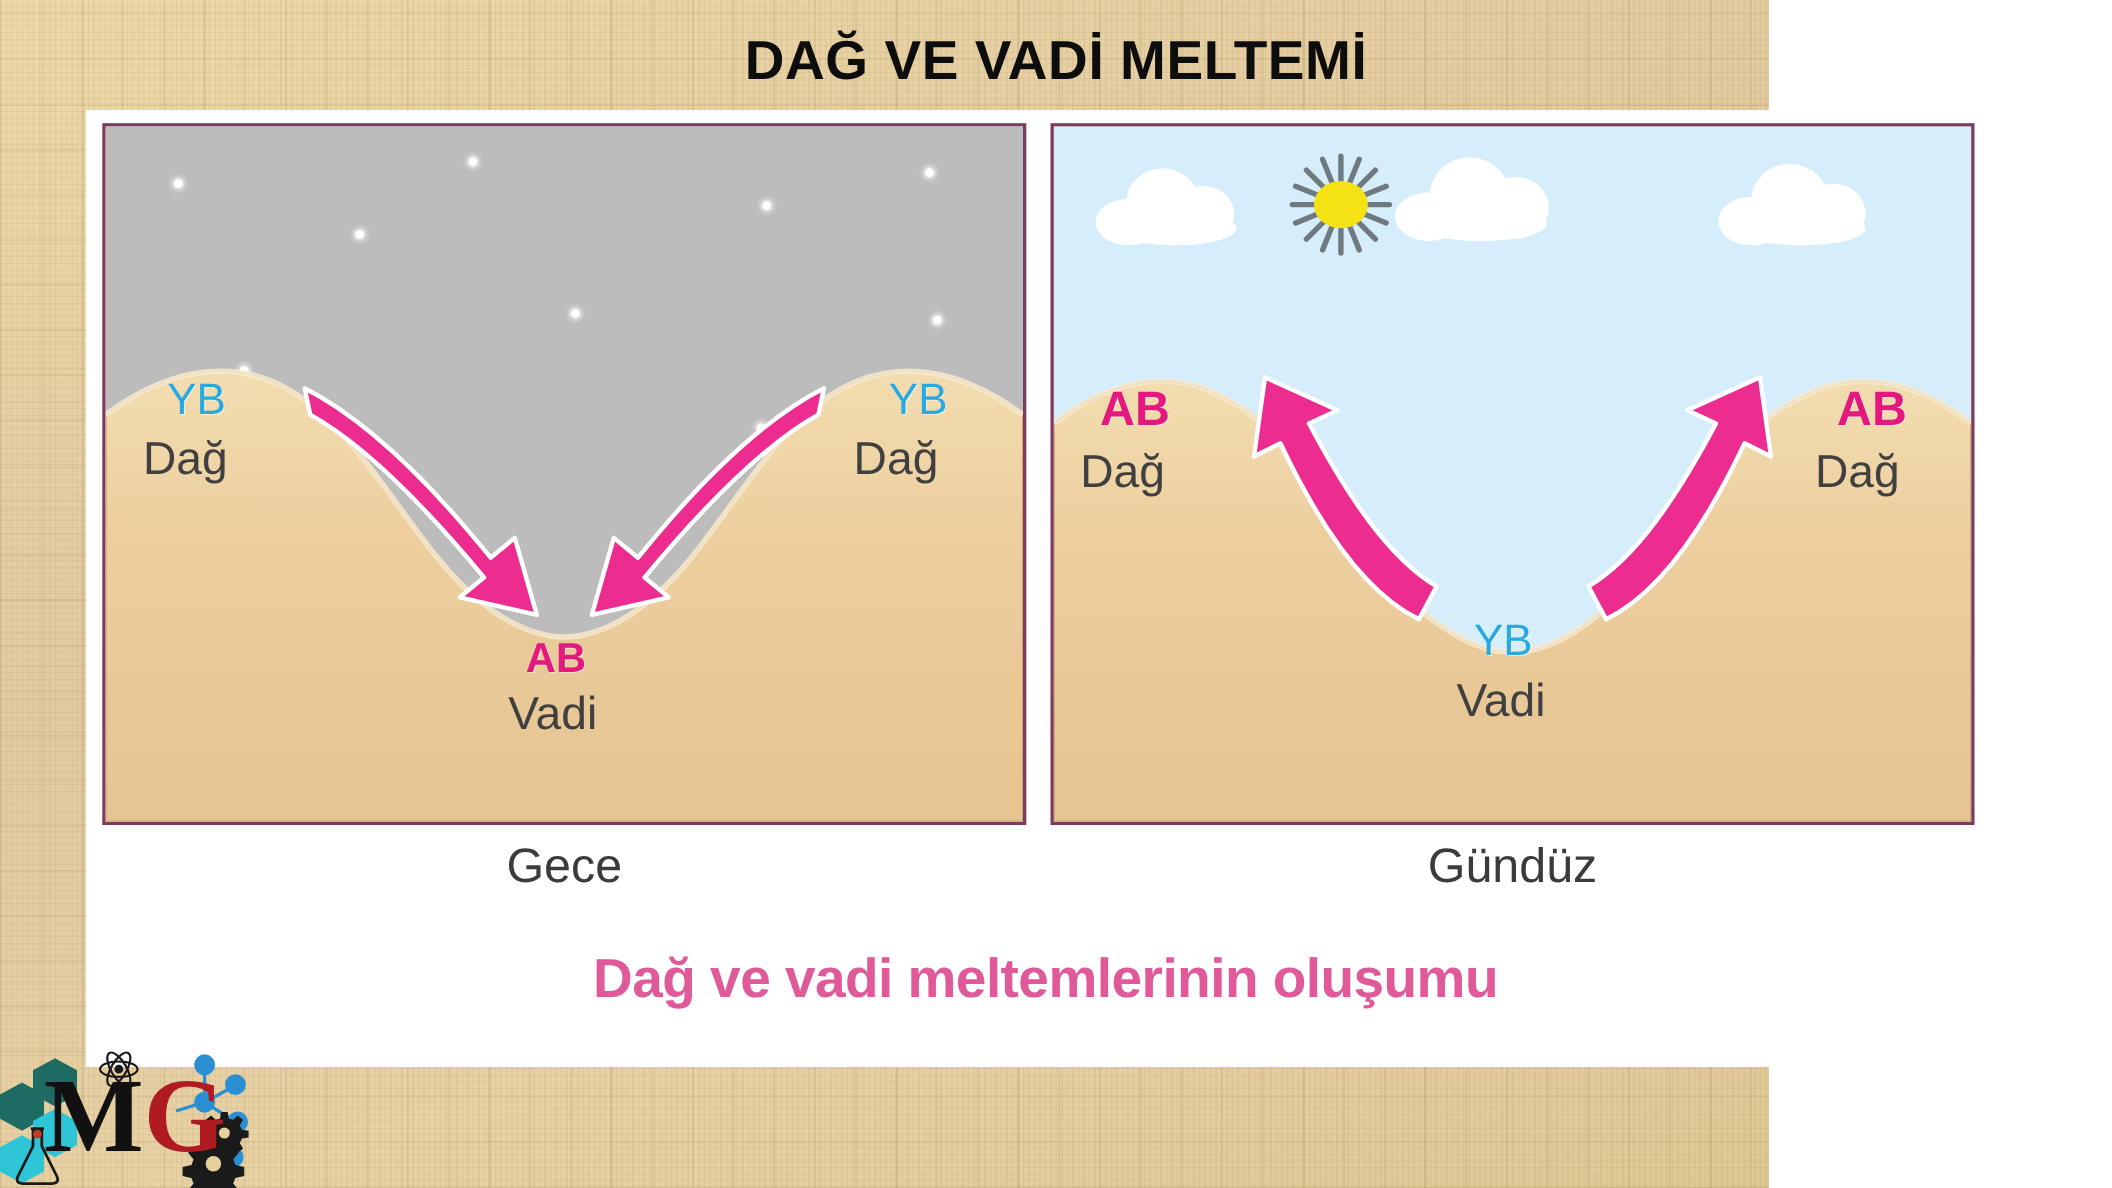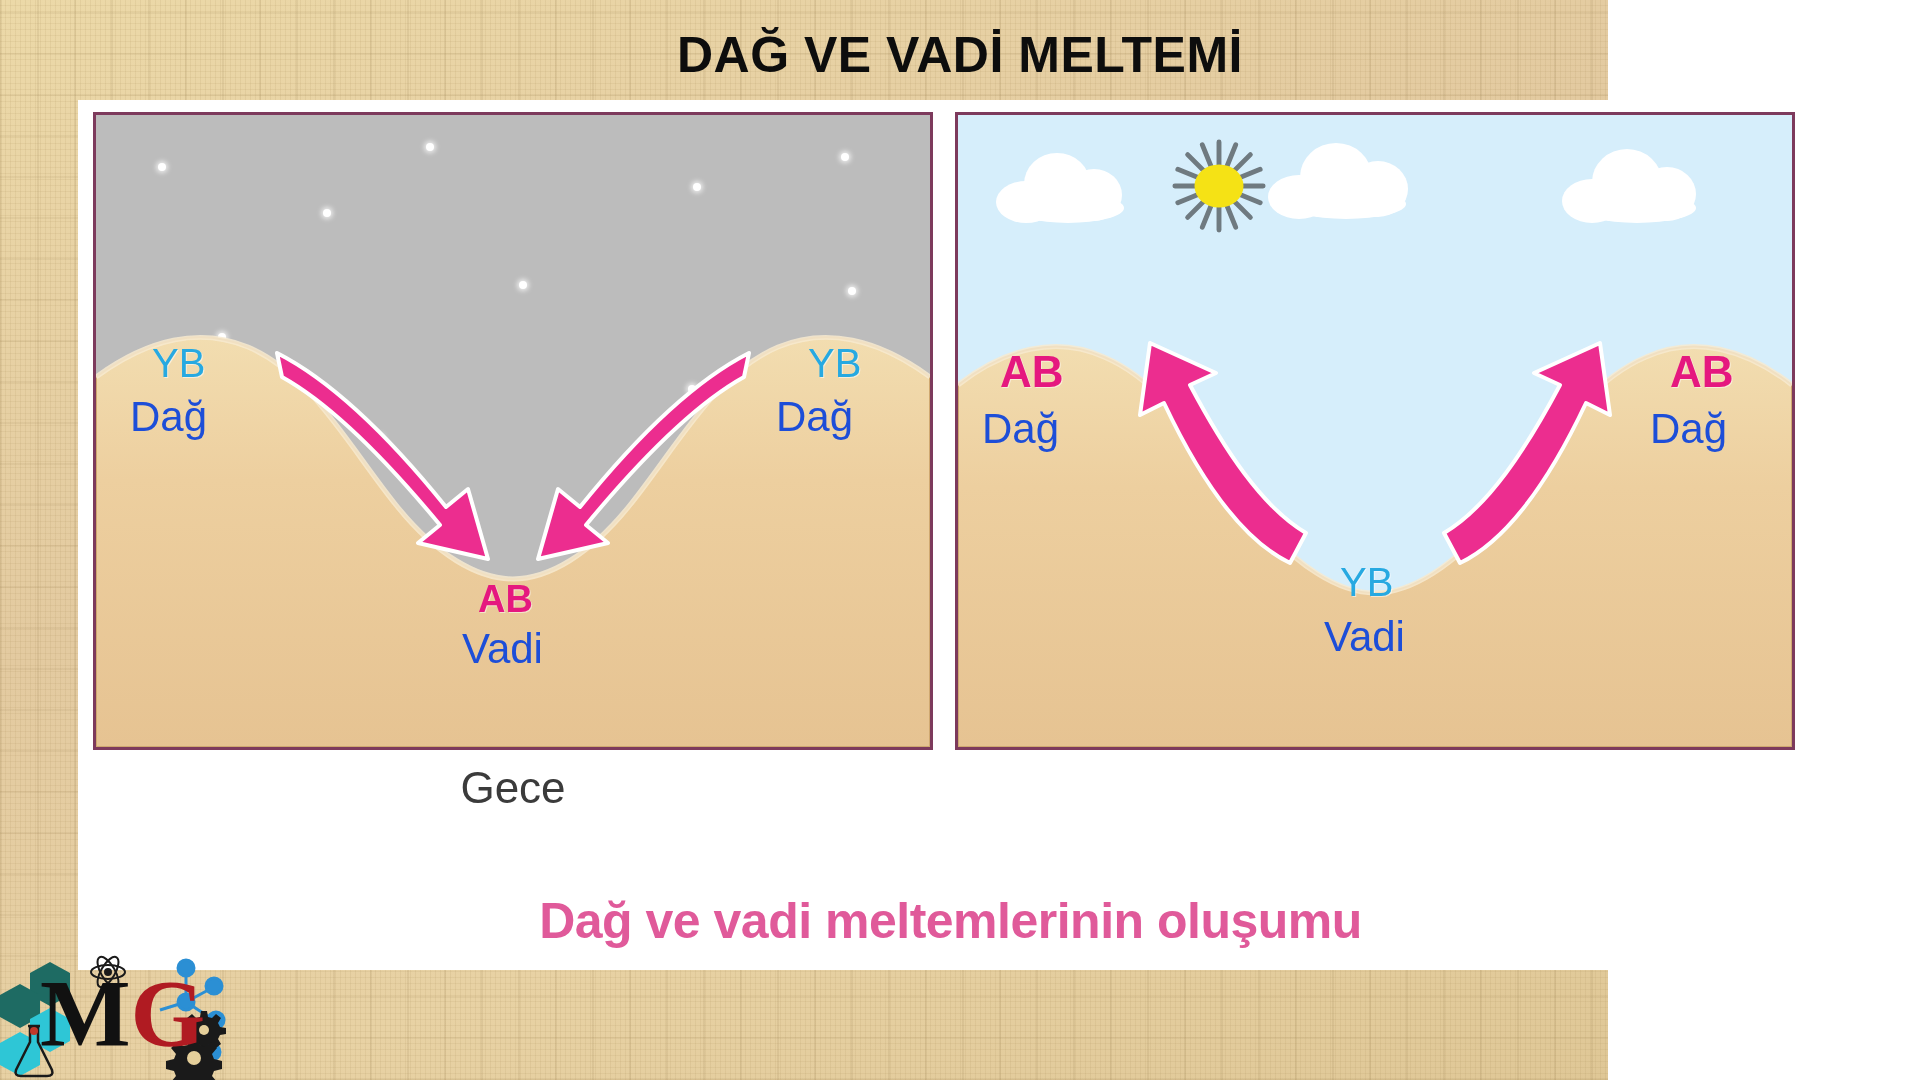--- a/index.html
+++ b/index.html
@@ -102,21 +102,21 @@
     text-shadow: 1px 1px 0 rgba(255,255,255,0.55);
   }
   .lab-ab {
     color: #e5187f;
     font-weight: bold;
     font-size: 38px;
     text-shadow: 1px 1px 0 rgba(255,255,255,0.5);
   }
   .lab-ab-big { font-size: 44px; }
   .lab-place {
-    color: #1d4ed8;
+    color: #404040;
     font-size: 42px;
     font-weight: normal;
   }
 
   
   .panel-caption {
     position: absolute;
     top: 663px;
     width: 840px;
     text-align: center;
@@ -131,21 +131,20 @@
     position: absolute;
     left: 0;
     top: 760px;
     width: 1745px;
     text-align: center;
     font-size: 50px;
     font-weight: bold;
     color: #e05a9a;
     font-family: "Liberation Sans", sans-serif;
     letter-spacing: -0.5px;
-    margin-top: 32px;
   }
 
   
   #logo {
     position: absolute;
     left: 0px;
     top: 952px;
     width: 240px;
     height: 128px;
     text-align: right;
@@ -323,20 +322,21 @@
 
       <span class="lab lab-ab lab-ab-big" style="left:42px;  top:232px;">AB</span>
       <span class="lab lab-ab lab-ab-big" style="left:712px; top:232px;">AB</span>
       <span class="lab lab-place" style="left:24px;  top:290px;">Dağ</span>
       <span class="lab lab-place" style="left:692px; top:290px;">Dağ</span>
       <span class="lab lab-yb" style="left:382px; top:445px;">YB</span>
       <span class="lab lab-place" style="left:366px; top:498px;">Vadi</span>
     </div>
 
     <div class="panel-caption" id="caption-night">Gece</div>
+    <div class="panel-caption" id="caption-day">Gündüz</div>
 
     <div id="figure-caption">Dağ ve vadi meltemlerinin oluşumu</div>
   </div>
 
   <div id="logo">
     <svg viewBox="0 0 240 128" style="position:absolute;left:0;top:0;width:240px;height:128px;">
 
       <g>
         <polygon points="50,10 70,21 70,43 50,54 30,43 30,21" fill="#1e6b63"></polygon>
         <polygon points="20,32 40,43 40,65 20,76 0,65 0,43" fill="#1e6b63"></polygon>

